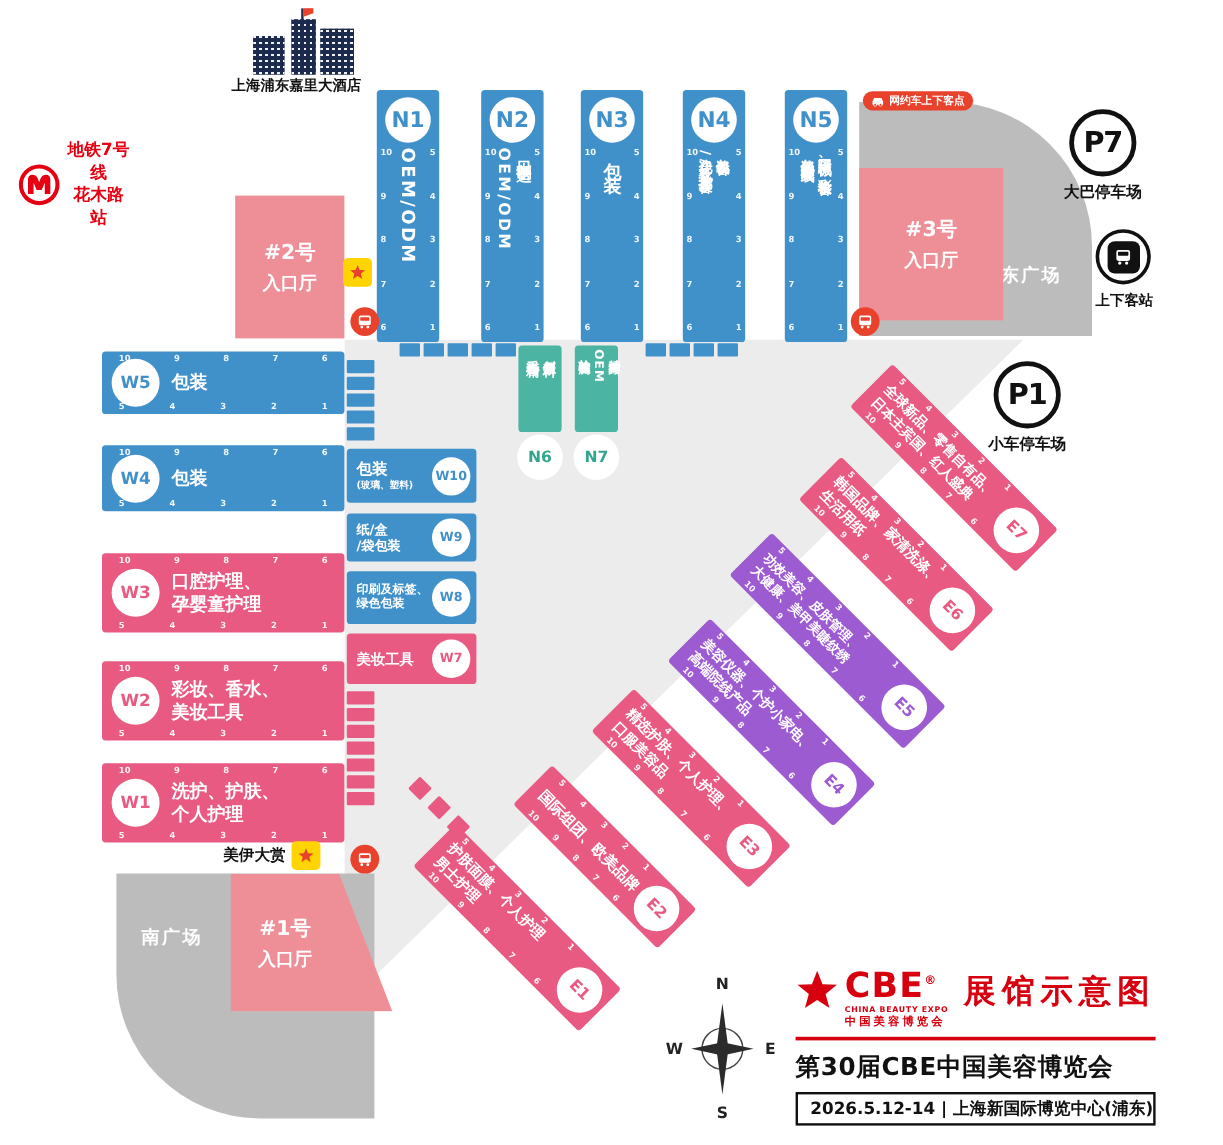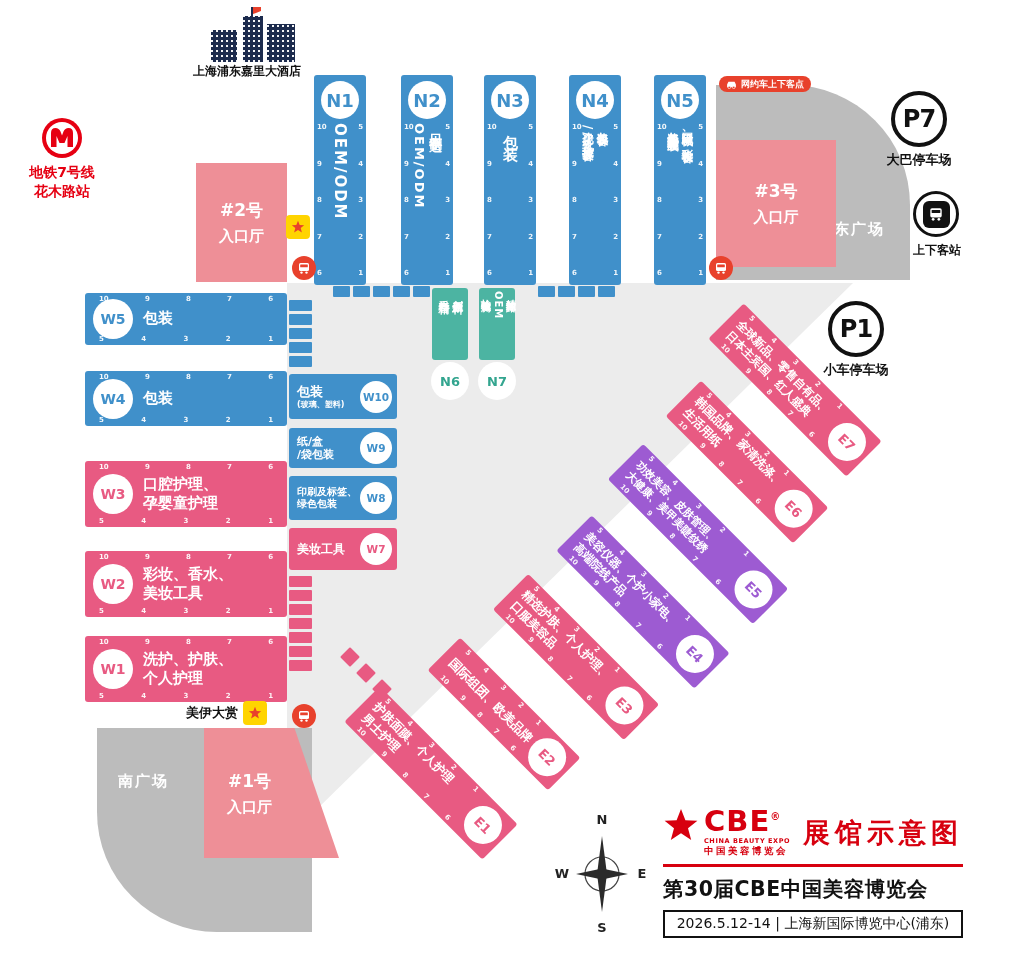--- a/index.html
+++ b/index.html
@@ -68,21 +68,21 @@
     display:flex;align-items:center;justify-content:center}
   .pbadge{position:absolute;width:56px;height:56px;border:4px solid #111;border-radius:50%;background:#fff;
     display:flex;align-items:center;justify-content:center;font-size:24px;font-weight:700;letter-spacing:-1px}
   .plabel{position:absolute;text-align:center;font-size:13px;font-weight:700}
   .dropoff{position:absolute;width:46px;height:46px;border:3px solid #111;border-radius:50%;background:#fff;
     display:flex;align-items:center;justify-content:center}
   .dropoff-inner{width:27px;height:27px;background:#111;border-radius:6px;display:flex;align-items:center;justify-content:center}
   .ridehail{position:absolute;background:#e8412c;color:#fff;border-radius:8px;height:16px;display:flex;
     align-items:center;gap:4px;padding:0 7px;font-size:9px;font-weight:700;white-space:nowrap}
 
-  .metro{position:absolute;width:96px;display:flex;flex-direction:column;align-items:center;gap:3px}
+  .metro{position:absolute;width:96px;display:flex;flex-direction:row;align-items:center;gap:3px}
   .metro-text{color:#e60012;font-weight:700;font-size:14px;text-align:center;line-height:1.35}
 
   .hotel{position:absolute;width:110px;height:48px}
   .bld{position:absolute;bottom:0;background-color:#1c2b4d;
     background-image:repeating-linear-gradient(90deg,transparent 0 2px,#1c2b4d 2px 5px),
       repeating-linear-gradient(0deg,rgba(255,255,255,.95) 0 2px,#1c2b4d 2px 5px)}
   .b1{left:6px;width:26px;height:32px}
   .b2{left:38px;width:20px;height:46px}
   .b3{left:62px;width:28px;height:38px}
   .pole{position:absolute;left:46px;top:-7px;width:2px;height:10px;background:#1c2b4d}
@@ -92,30 +92,30 @@
 
   .sponsor-v{position:absolute;width:30px;display:flex;flex-direction:column;align-items:center;gap:3px}
   .sv-text{writing-mode:vertical-rl;font-size:10.5px;font-weight:700;letter-spacing:1px}
   .sponsor-h{position:absolute;display:flex;align-items:center;gap:5px}
   .sh-text{font-size:13px;font-weight:700}
   .sponsor-icon{width:24px;height:24px;background:#ffd400;border-radius:4px;display:flex;
     align-items:center;justify-content:center;flex:none}
 
   
   .footer{position:absolute;left:663px;top:808px;width:300px}
-  .f-row1{display:flex;align-items:center;justify-content:space-between}
+  .f-row1{display:flex;justify-content:space-between}
   .cbe-logo{display:flex;gap:5px;align-items:flex-start}
   .cbe-name{font-size:29px;font-weight:700;color:#d7000f;line-height:.95;letter-spacing:1px}
   .cbe-name sup{font-size:10px}
   .cbe-en{font-size:6.5px;font-weight:700;color:#d7000f;letter-spacing:.6px;margin-top:1px}
   .cbe-cn{font-size:9.5px;font-weight:700;color:#d7000f;letter-spacing:2.5px}
   .map-title{font-size:27px;font-weight:700;color:#d7000f;letter-spacing:5px;white-space:nowrap}
   .f-rule{height:3px;background:#d7000f;margin-top:6px}
   .f-title{font-size:20.5px;font-weight:700;color:#111;margin-top:8px;letter-spacing:.5px;white-space:nowrap}
-  .f-info{margin-top:7px;border:2px solid #111;text-align:center;font-size:14px;font-weight:400;padding:3px 0;white-space:nowrap}
+  .f-info{margin-top:7px;border:2px solid #111;text-align:right;font-size:14px;font-weight:700;padding:3px 0;white-space:nowrap}
 
   .compass{position:absolute;left:552px;top:810px}
   .compass text{font-size:13px;font-weight:700;fill:#222}
 </style>
 </head>
 <body>
 
 <div id="map">
 
   <div class="concourse"></div>
@@ -128,21 +128,21 @@
   </div>
 
   <div class="ent" style="left:196px;top:163px;width:91px;height:119px">
     <div class="ent-no">#2号</div>
     <div class="ent-label">入口厅</div>
   </div>
   <div class="ent" style="left:716px;top:140px;width:120px;height:127px">
     <div class="ent-no">#3号</div>
     <div class="ent-label">入口厅</div>
   </div>
-  <div class="ent" style="left:204px;top:728px;width:135px;height:130px;padding-right:44px;clip-path:polygon(0 0,67% 0,100% 100%,0 100%)">
+  <div class="ent" style="left:192px;top:728px;width:135px;height:115px;padding-right:44px;clip-path:polygon(0 0,67% 0,100% 100%,0 100%)">
     <div class="ent-no">#1号</div>
     <div class="ent-label">入口厅</div>
   </div>
 
   <div class="hotel" style="left:205px;top:14px">
     <div class="bld b1"></div>
     <div class="bld b2"></div>
     <div class="bld b3"></div>
     <div class="pole"></div>
     <div class="flag"></div>

